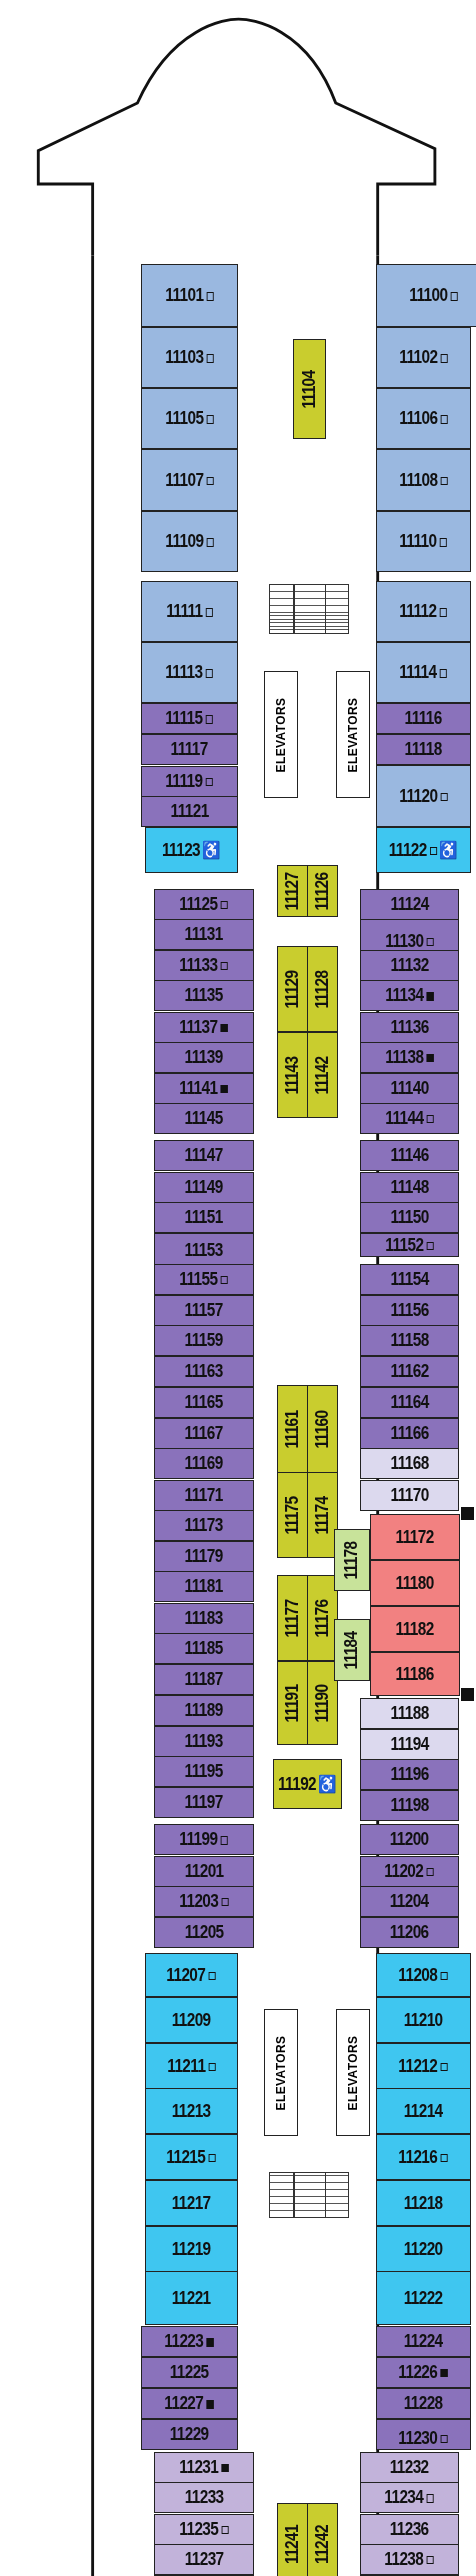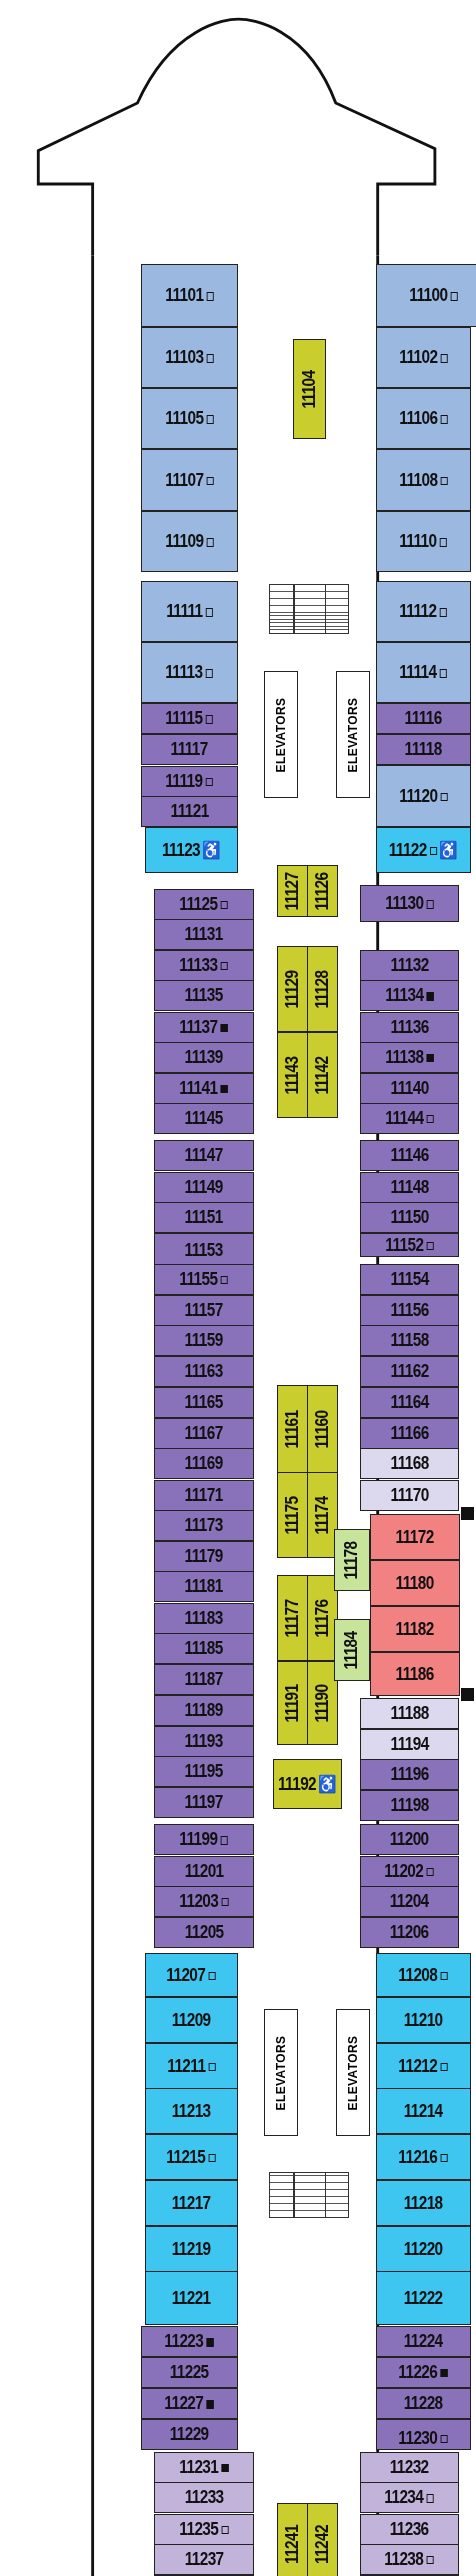--- a/index.html
+++ b/index.html
@@ -217,21 +217,21 @@
     </div>
     <div class="cabin" style="left: 154px; top: 1886px; width: 100px; height: 30.5px; background: rgb(138, 114, 187);">
       <span class="lbl"><span>11203</span><span class="mk"></span></span>
     </div>
     <div class="cabin" style="left: 154px; top: 1917px; width: 100px; height: 31px; background: rgb(138, 114, 187);">
       <span class="lbl"><span>11205</span></span>
     </div>
     <div class="cabin" style="left: 360px; top: 889px; width: 99px; height: 30.5px; background: rgb(138, 114, 187);">
       <span class="lbl"><span>11124</span></span>
     </div>
-    <div class="cabin" style="left: 360px; top: 885px; width: 99px; height: 37px; background: rgb(138, 114, 187);">
+    <div class="cabin" style="left: 360px; top: 919px; width: 99px; height: 44px; background: rgb(138, 114, 187);">
       <span class="lbl"><span>11130</span><span class="mk"></span></span>
     </div>
     <div class="cabin" style="left: 360px; top: 950px; width: 99px; height: 30.5px; background: rgb(138, 114, 187);">
       <span class="lbl"><span>11132</span></span>
     </div>
     <div class="cabin" style="left: 360px; top: 980px; width: 99px; height: 31px; background: rgb(138, 114, 187);">
       <span class="lbl"><span>11134</span><span class="mk filled"></span></span>
     </div>
     <div class="cabin" style="left: 360px; top: 1012px; width: 99px; height: 30.5px; background: rgb(138, 114, 187);">
       <span class="lbl"><span>11136</span></span>

